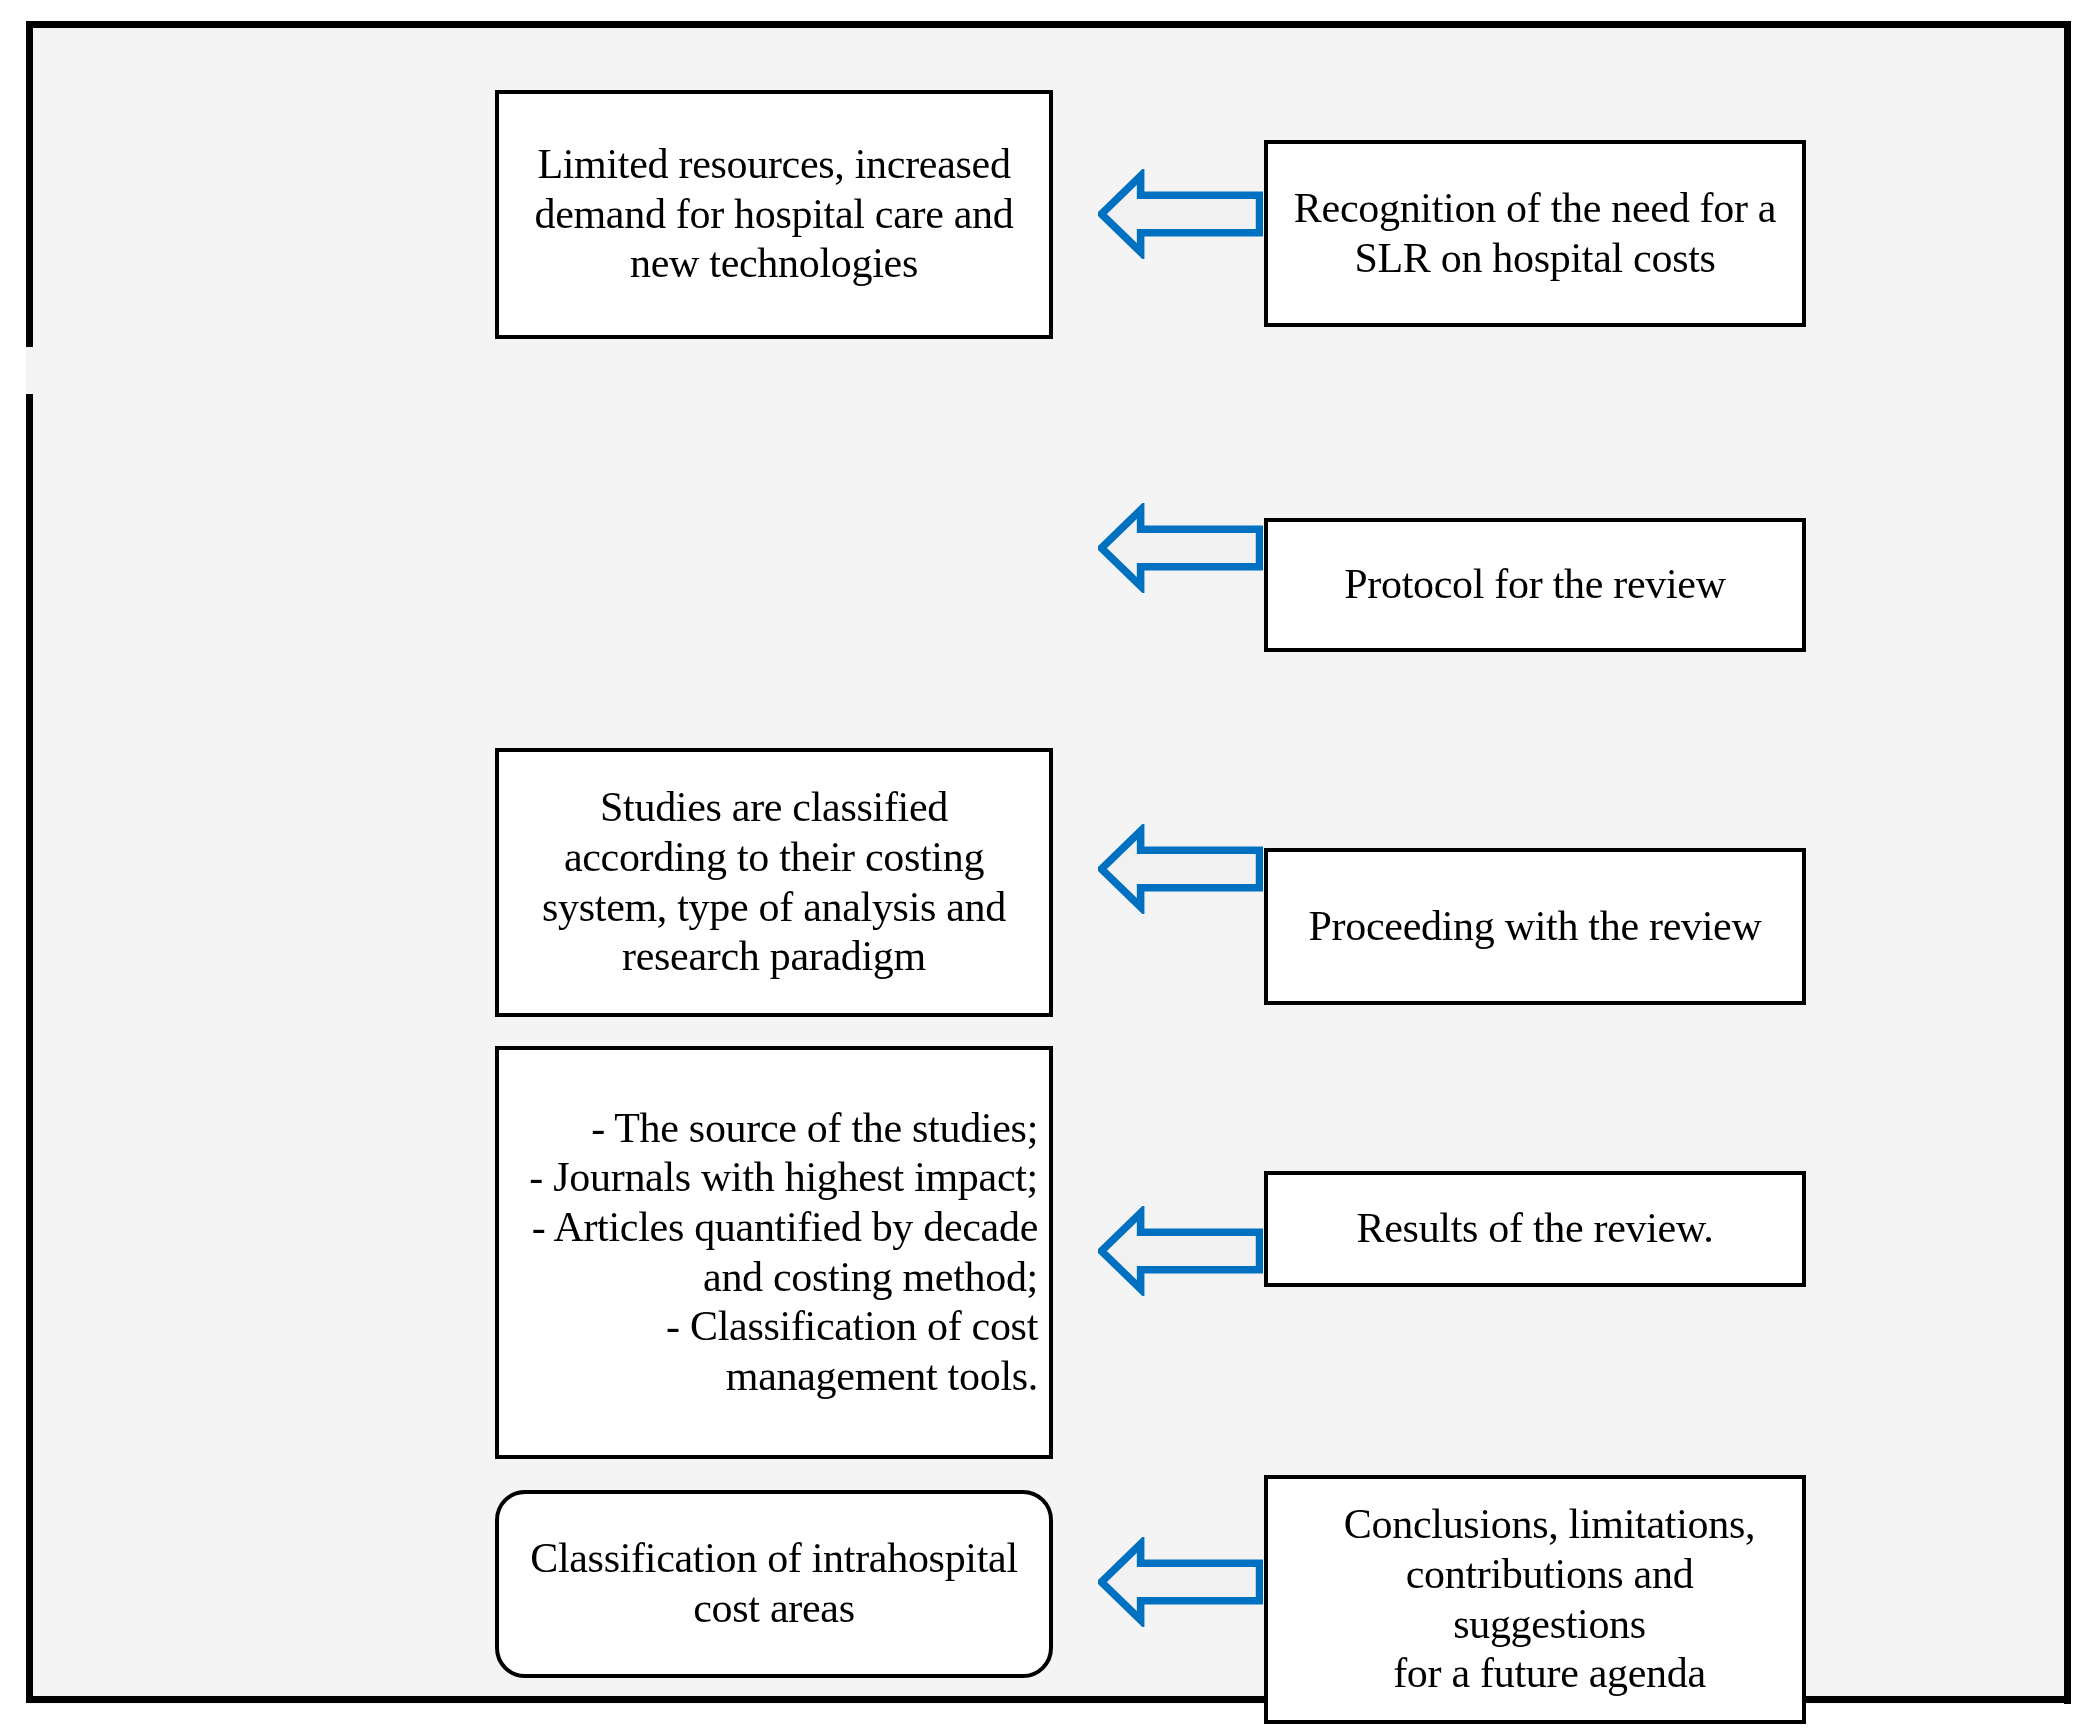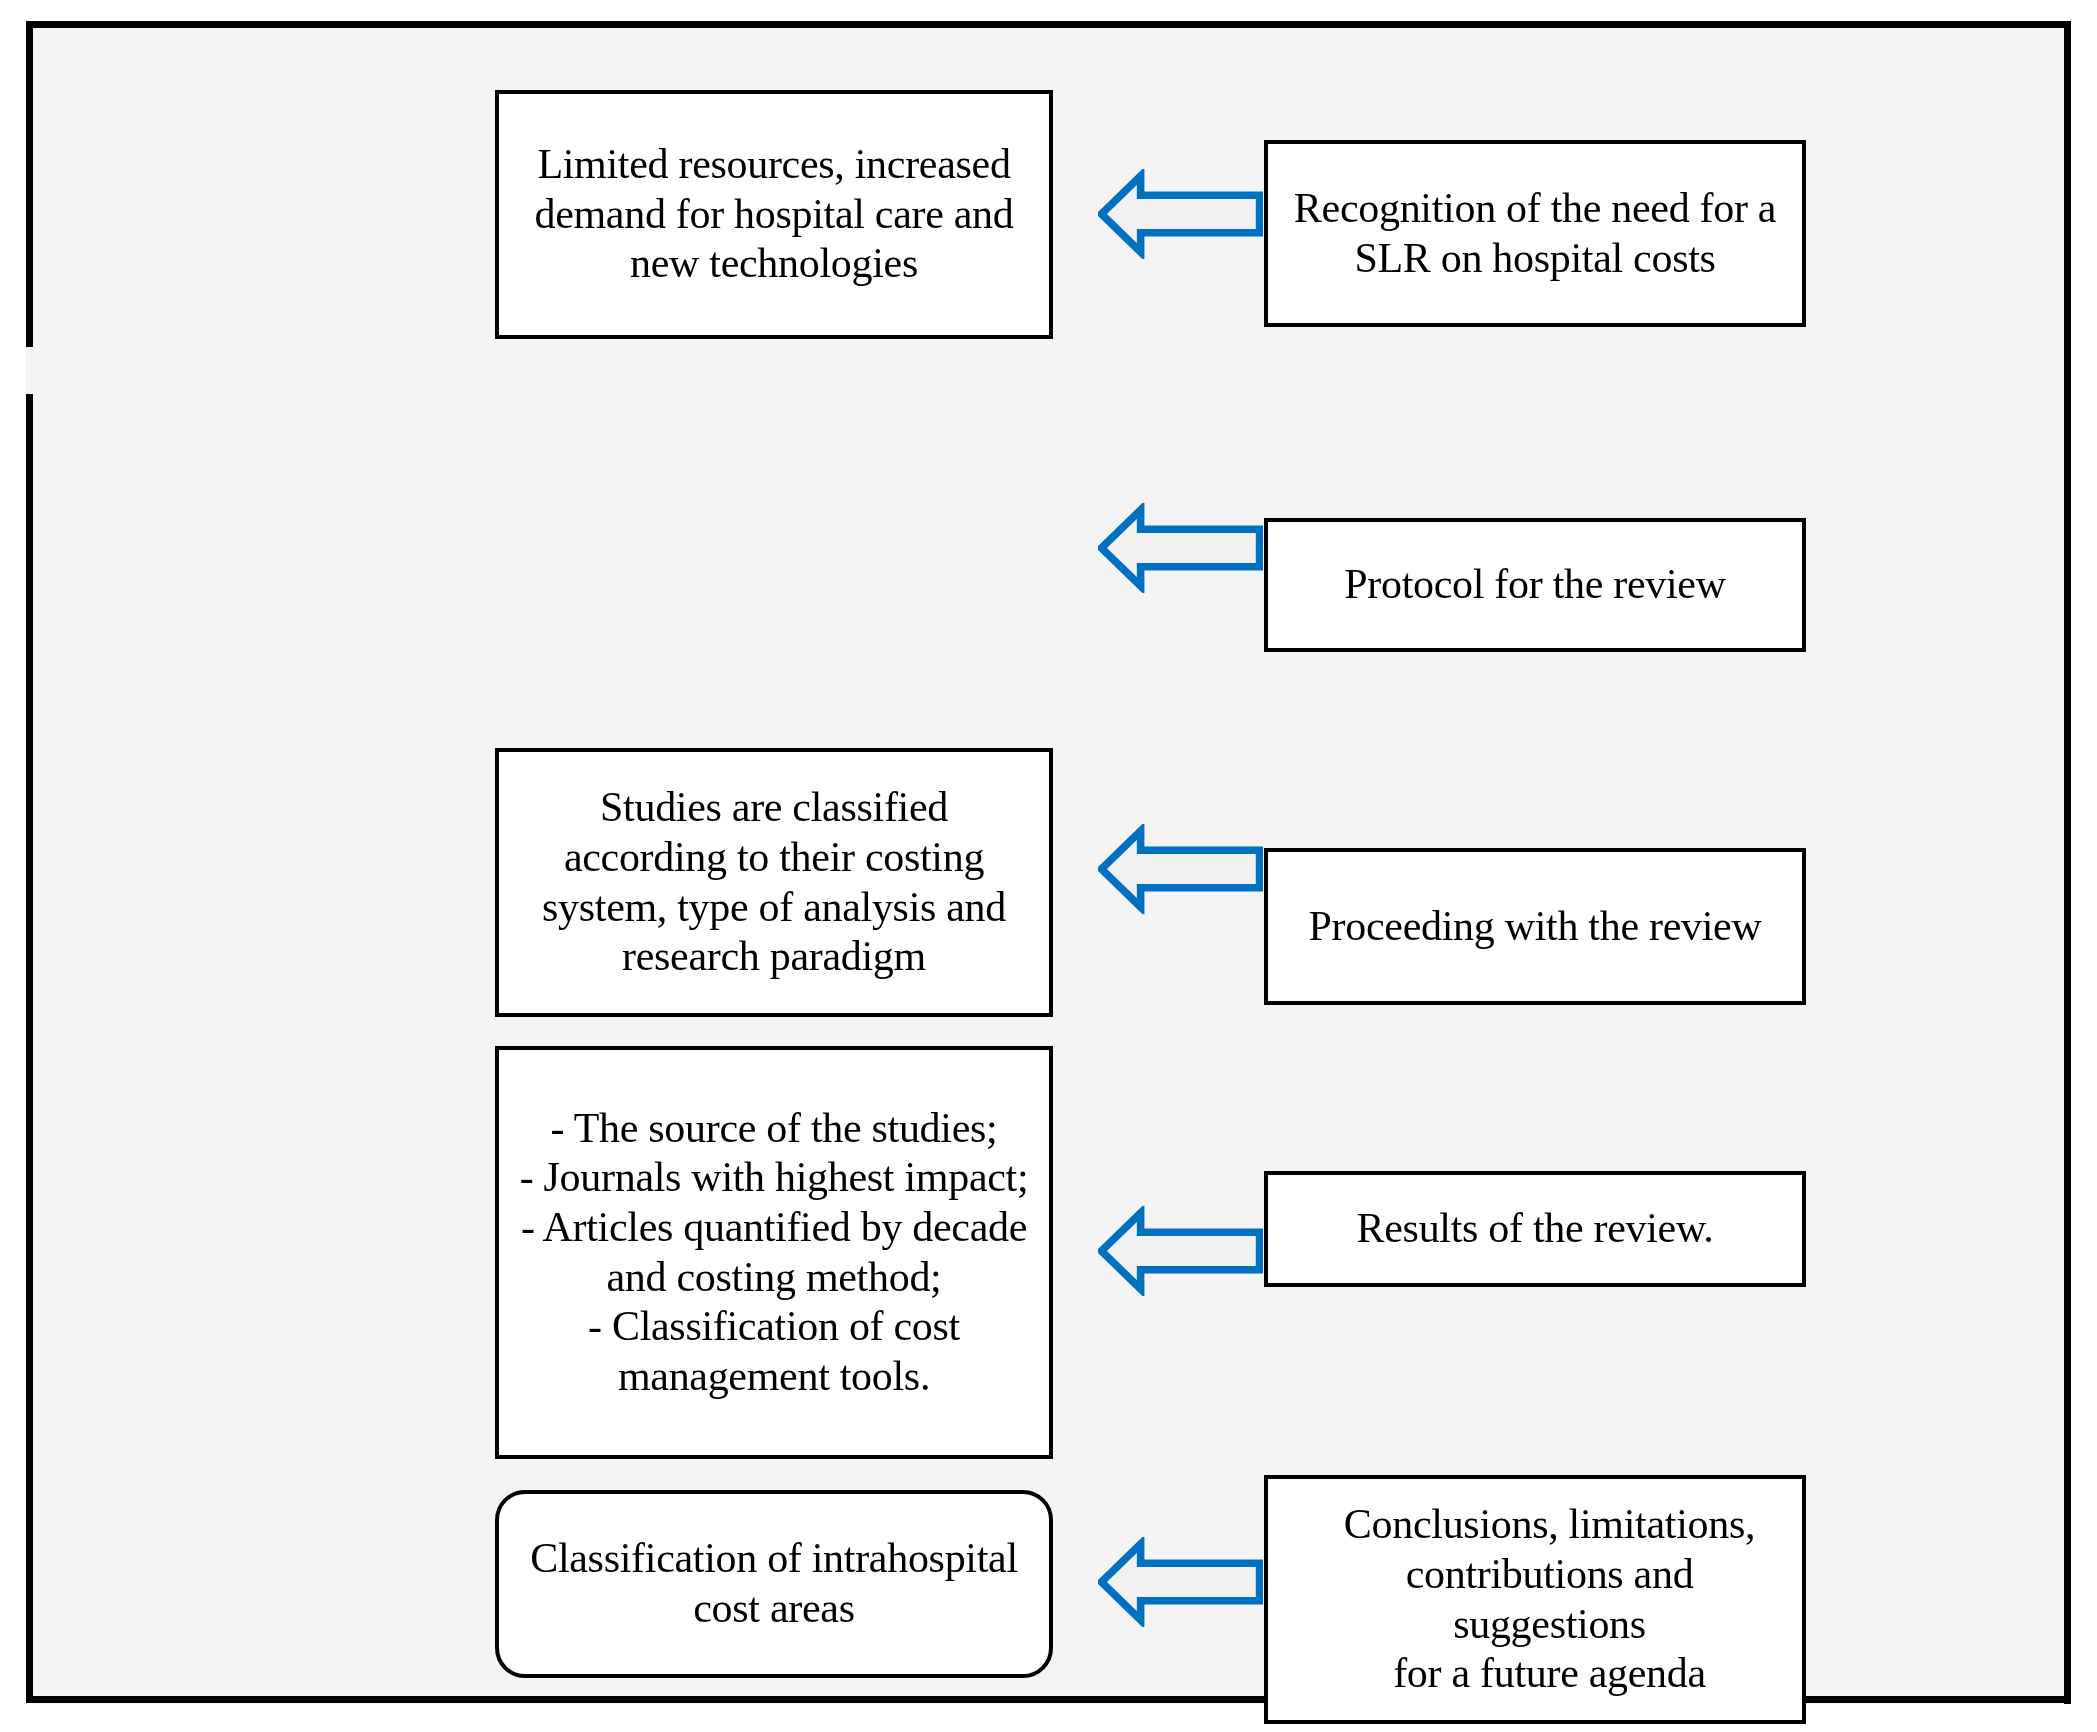--- a/index.html
+++ b/index.html
@@ -58,21 +58,21 @@
   }
 
   
   .col-left { left: 495px; width: 558px; }
   
   .col-right { left: 1264px; width: 542px; }
 
   .box-l1 { top: 90px;  height: 249px; }
   .box-l2 { top: 419px;  height: 277px; }
   .box-l3 { top: 748px; height: 269px; }
-  .box-l4 { top: 1046px; height: 413px; }
+  .box-l4 { top: 1046px; height: 413px; text-align: right; }
   .box-l5 { top: 1490px; height: 188px; border-radius: 30px; }
 
   .box-r1 { top: 132px;  height: 187px; margin-top: 8px; }
   .box-r2 { top: 481px;  height: 134px; margin-top: 37px; }
   .box-r3 { top: 824px; height: 157px; margin-top: 24px; }
   .box-r4 { top: 1171px; height: 116px; }
   .box-r5 { top: 1475px; height: 249px; padding-left: 29px; }
 
   
   .arrow {

